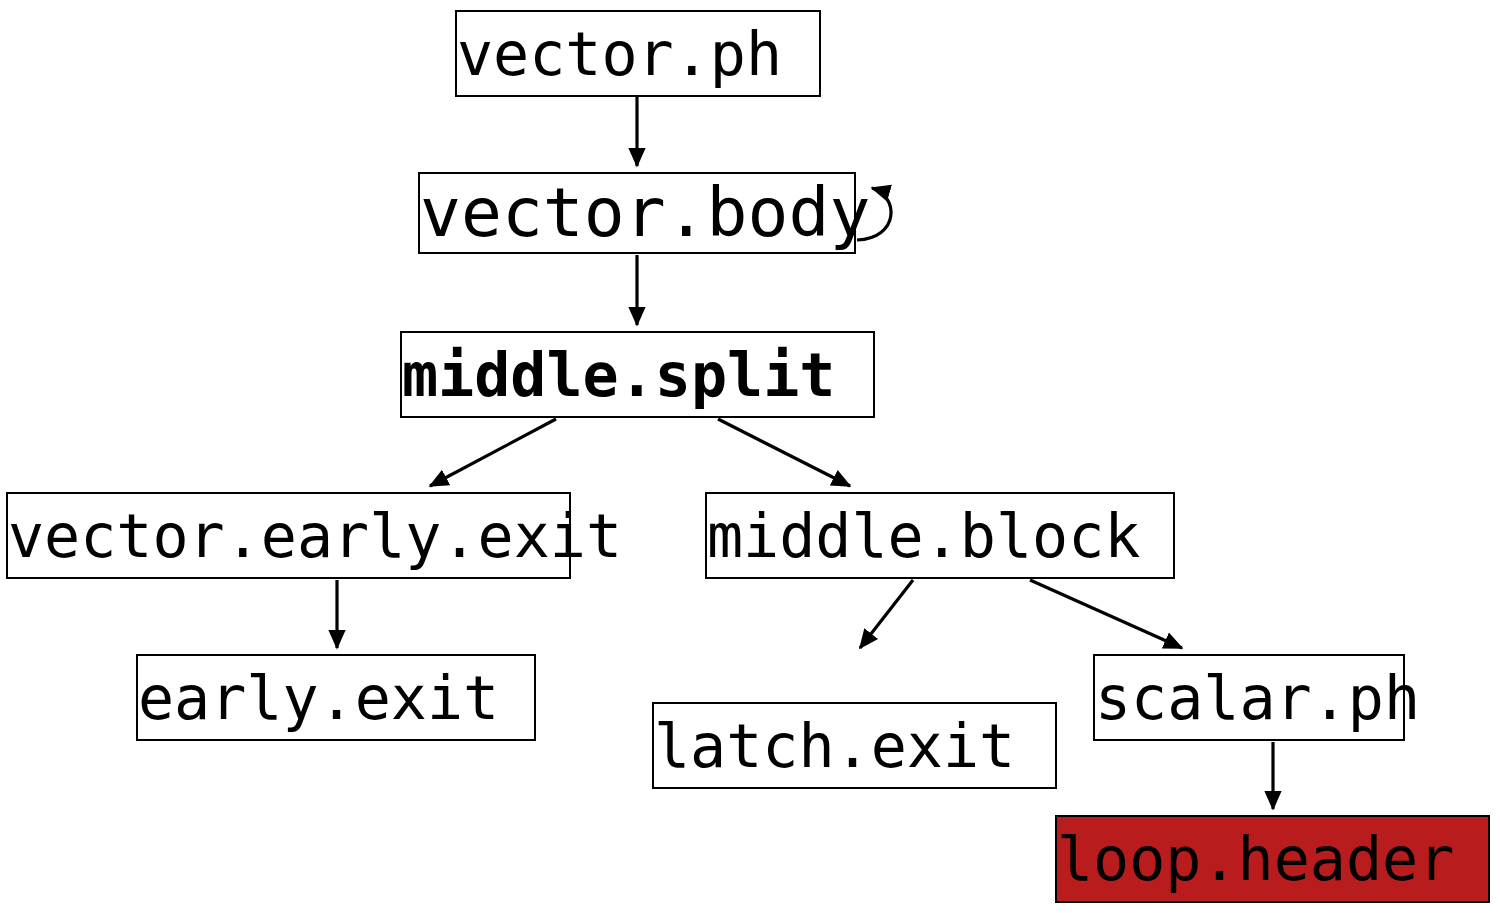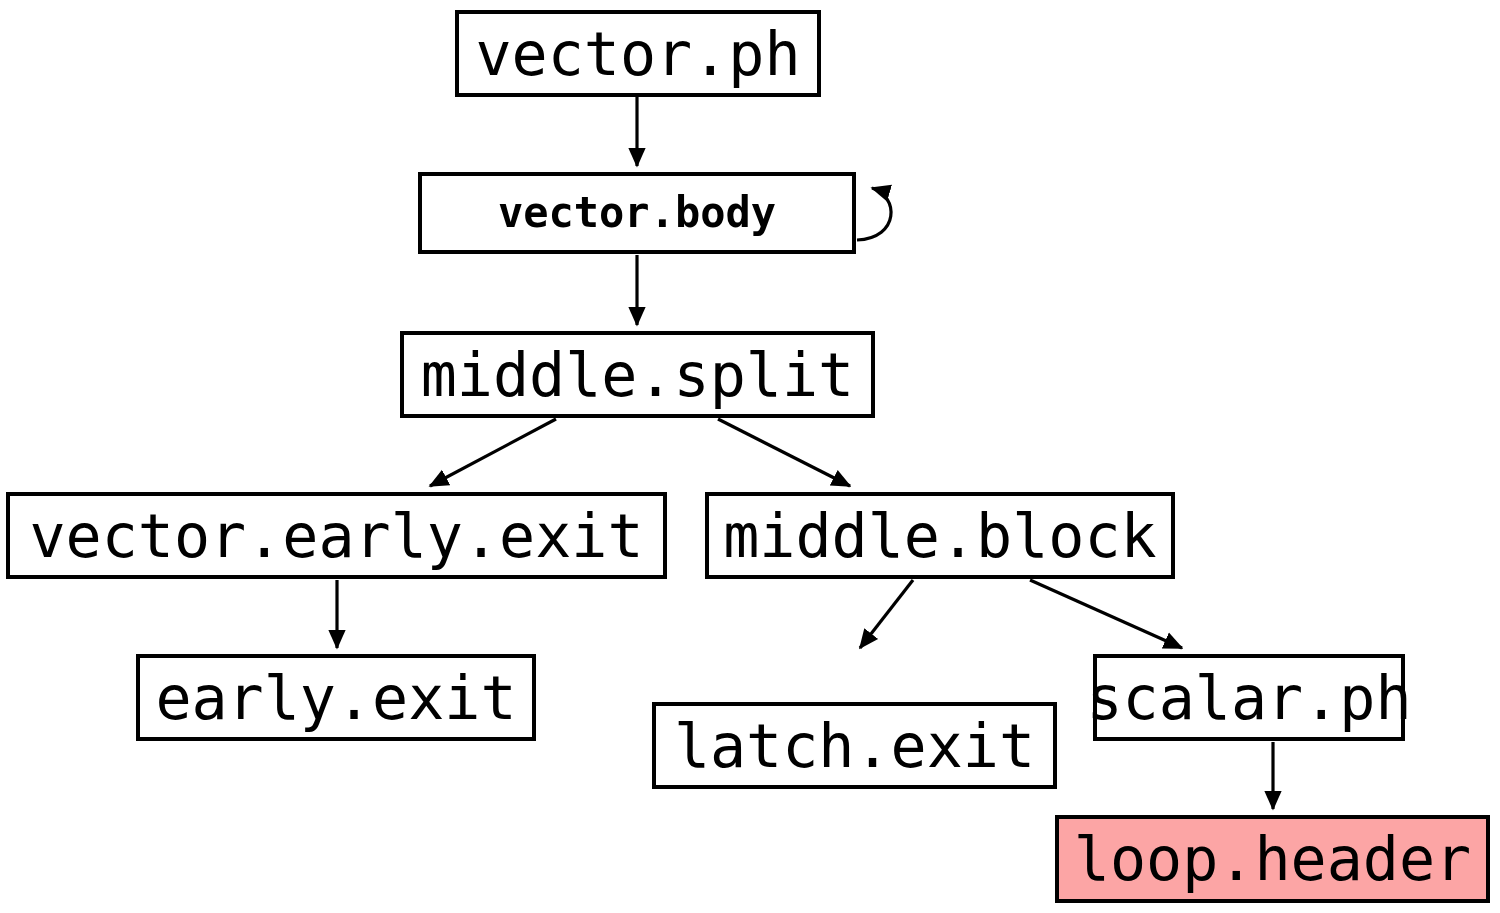--- a/index.html
+++ b/index.html
@@ -20,25 +20,24 @@
     position: absolute;
     left: 0;
     top: 0;
     width: 1500px;
     height: 913px;
     pointer-events: none;
   }
   .cfg-node {
     position: absolute;
     box-sizing: border-box;
-    border: 4px solid #3b82f6;
+    border: 2px solid #3b82f6;
     background: #ffffff;
     display: flex;
     align-items: center;
-    justify-content: center;
     color: #000000;
     white-space: nowrap;
     letter-spacing: 0px;
   }
   .cfg-node .cfg-label {
     display: block;
     line-height: 1;
     font-family: "DejaVu Sans Mono", "Liberation Mono", monospace;
   }
 </style>
@@ -88,37 +87,37 @@
 
     <g>
       <line x1="1273" y1="742" x2="1273" y2="809" stroke="#000000" stroke-width="3.2" marker-end="url(#arrow)"></line>
     </g>
   </svg>
 
   <div class="cfg-node" style="left: 455px; top: 10px; width: 366px; height: 87px; border-color: rgb(0, 0, 0); background: rgb(255, 255, 255); color: rgb(0, 0, 0);">
     <span class="cfg-label" style="font-size: 60px;">vector.ph</span>
   </div>
   <div class="cfg-node" style="left: 418px; top: 172px; width: 438px; height: 82px; border-color: rgb(0, 0, 0); background: rgb(255, 255, 255); color: rgb(0, 0, 0);">
-    <span class="cfg-label" style="font-size: 42px; font-weight: bold;">vector.body</span>
+    <span class="cfg-label" style="font-size: 68px;">vector.body</span>
   </div>
-  <div class="cfg-node" style="left: 400px; top: 331px; width: 475px; height: 87px; border-color: rgb(0, 0, 0); background: rgb(255, 255, 255); color: rgb(0, 0, 0);">
+  <div class="cfg-node" style="left: 400px; top: 331px; width: 475px; height: 87px; border-color: rgb(0, 0, 0); background: rgb(255, 255, 255); color: rgb(0, 0, 0); font-weight: bold;">
     <span class="cfg-label" style="font-size: 60px;">middle.split</span>
   </div>
-  <div class="cfg-node" style="left: 6px; top: 492px; width: 661px; height: 87px; border-color: rgb(0, 0, 0); background: rgb(255, 255, 255); color: rgb(0, 0, 0);">
+  <div class="cfg-node" style="left: 6px; top: 492px; width: 565px; height: 87px; border-color: rgb(0, 0, 0); background: rgb(255, 255, 255); color: rgb(0, 0, 0);">
     <span class="cfg-label" style="font-size: 60px;">vector.early.exit</span>
   </div>
   <div class="cfg-node" style="left: 136px; top: 654px; width: 400px; height: 87px; border-color: rgb(0, 0, 0); background: rgb(255, 255, 255); color: rgb(0, 0, 0);">
     <span class="cfg-label" style="font-size: 60px;">early.exit</span>
   </div>
   <div class="cfg-node" style="left: 705px; top: 492px; width: 470px; height: 87px; border-color: rgb(0, 0, 0); background: rgb(255, 255, 255); color: rgb(0, 0, 0);">
     <span class="cfg-label" style="font-size: 60px;">middle.block</span>
   </div>
   <div class="cfg-node" style="left: 652px; top: 654px; width: 405px; height: 87px; border-color: rgb(0, 0, 0); background: rgb(255, 255, 255); color: rgb(0, 0, 0); margin-top: 48px;">
     <span class="cfg-label" style="font-size: 60px;">latch.exit</span>
   </div>
   <div class="cfg-node" style="left: 1093px; top: 654px; width: 312px; height: 87px; border-color: rgb(0, 0, 0); background: rgb(255, 255, 255); color: rgb(0, 0, 0);">
     <span class="cfg-label" style="font-size: 60px;">scalar.ph</span>
   </div>
-  <div class="cfg-node" style="left: 1055px; top: 815px; width: 435px; height: 88px; border-color: rgb(0, 0, 0); background: #fca5a5; color: rgb(0, 0, 0);">
+  <div class="cfg-node" style="left: 1055px; top: 815px; width: 435px; height: 88px; border-color: rgb(0, 0, 0); background: #b91c1c; color: rgb(0, 0, 0);">
     <span class="cfg-label" style="font-size: 60px;">loop.header</span>
   </div>
 
 </div>
 
 </body></html>

